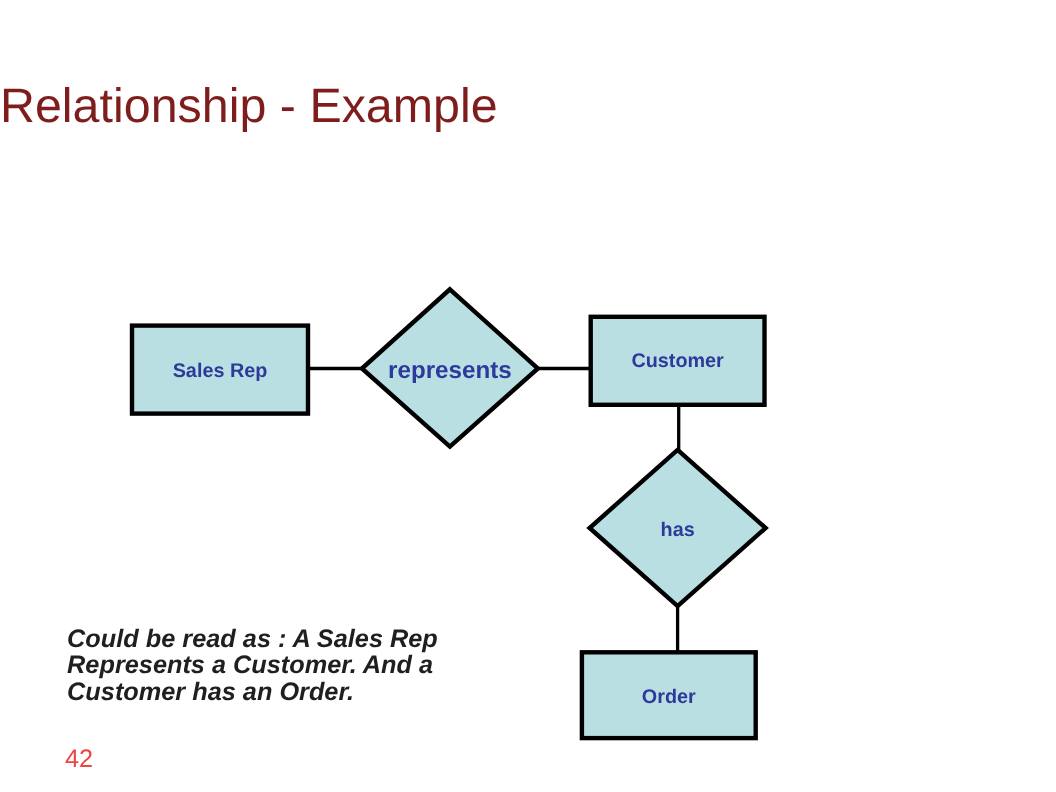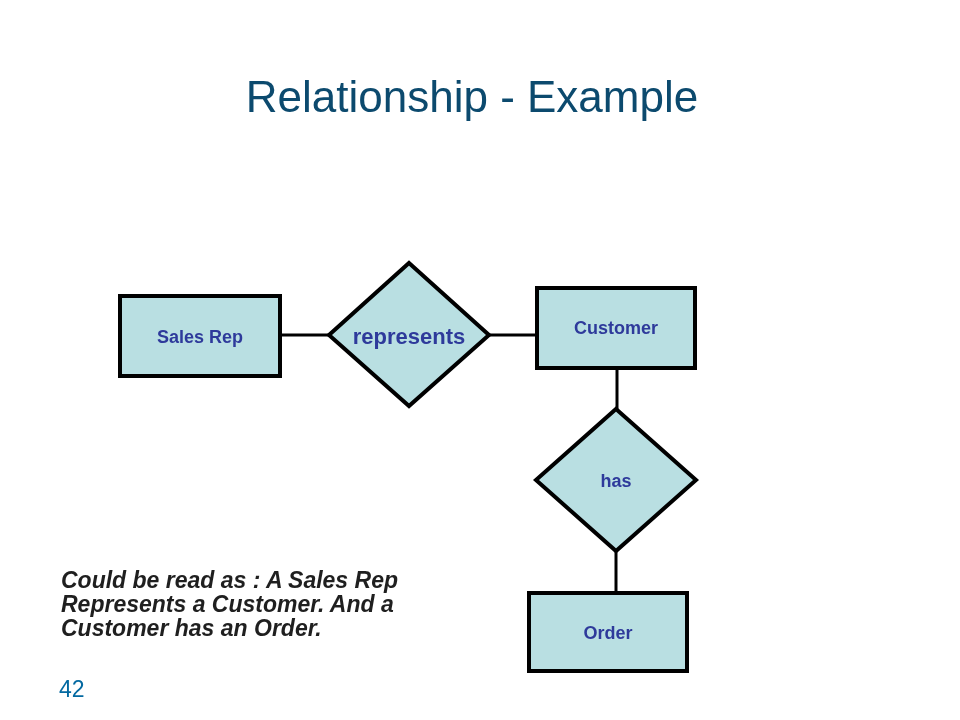--- a/index.html
+++ b/index.html
@@ -1,31 +1,31 @@
 <!DOCTYPE html>
 <html><head>
   <meta charset="utf-8">
   <style>
     html, body { margin: 0; padding: 0; background: #ffffff; }
     body { width: 960px; height: 720px; position: relative; overflow: hidden; font-family: "Liberation Sans", sans-serif; }
     .title {
-      position: absolute; left: 0; top: 72px; width: 944px; text-align: center;
-      font-size: 44px; color: #0c4a6e; font-family: "Liberation Sans", sans-serif;
+      position: absolute; left: 0; top: 72px; width: 944px; 
+      font-size: 44px; color: #7f1d1d; font-family: "Liberation Sans", sans-serif;
     }
     svg.diagram { position: absolute; left: 0; top: 0; }
     .shape { fill: #b9dfe2; stroke: #000000; stroke-width: 4; }
     .conn { stroke: #000000; stroke-width: 3; }
     .label { fill: #2e3a9b; font-family: "Liberation Sans", sans-serif; font-weight: bold; text-anchor: middle; dominant-baseline: central; }
     .caption {
       position: absolute; left: 61px; top: 568px; width: 370px;
       font-size: 23px; line-height: 24px; font-weight: bold; font-style: italic;
       color: #1f1f1f; font-family: "Liberation Sans", sans-serif;
     }
     .slide-number {
-      position: absolute; left: 59px; top: 676px; font-size: 23px; color: #0369a1;
+      position: absolute; left: 59px; top: 676px; font-size: 23px; color: #ef4444;
       font-family: "Liberation Sans", sans-serif;
     }
   </style>
 </head>
 <body>
 
 <div class="title">Relationship - Example</div>
 
 <svg class="diagram" width="960" height="720" viewBox="0 0 960 720">
 

